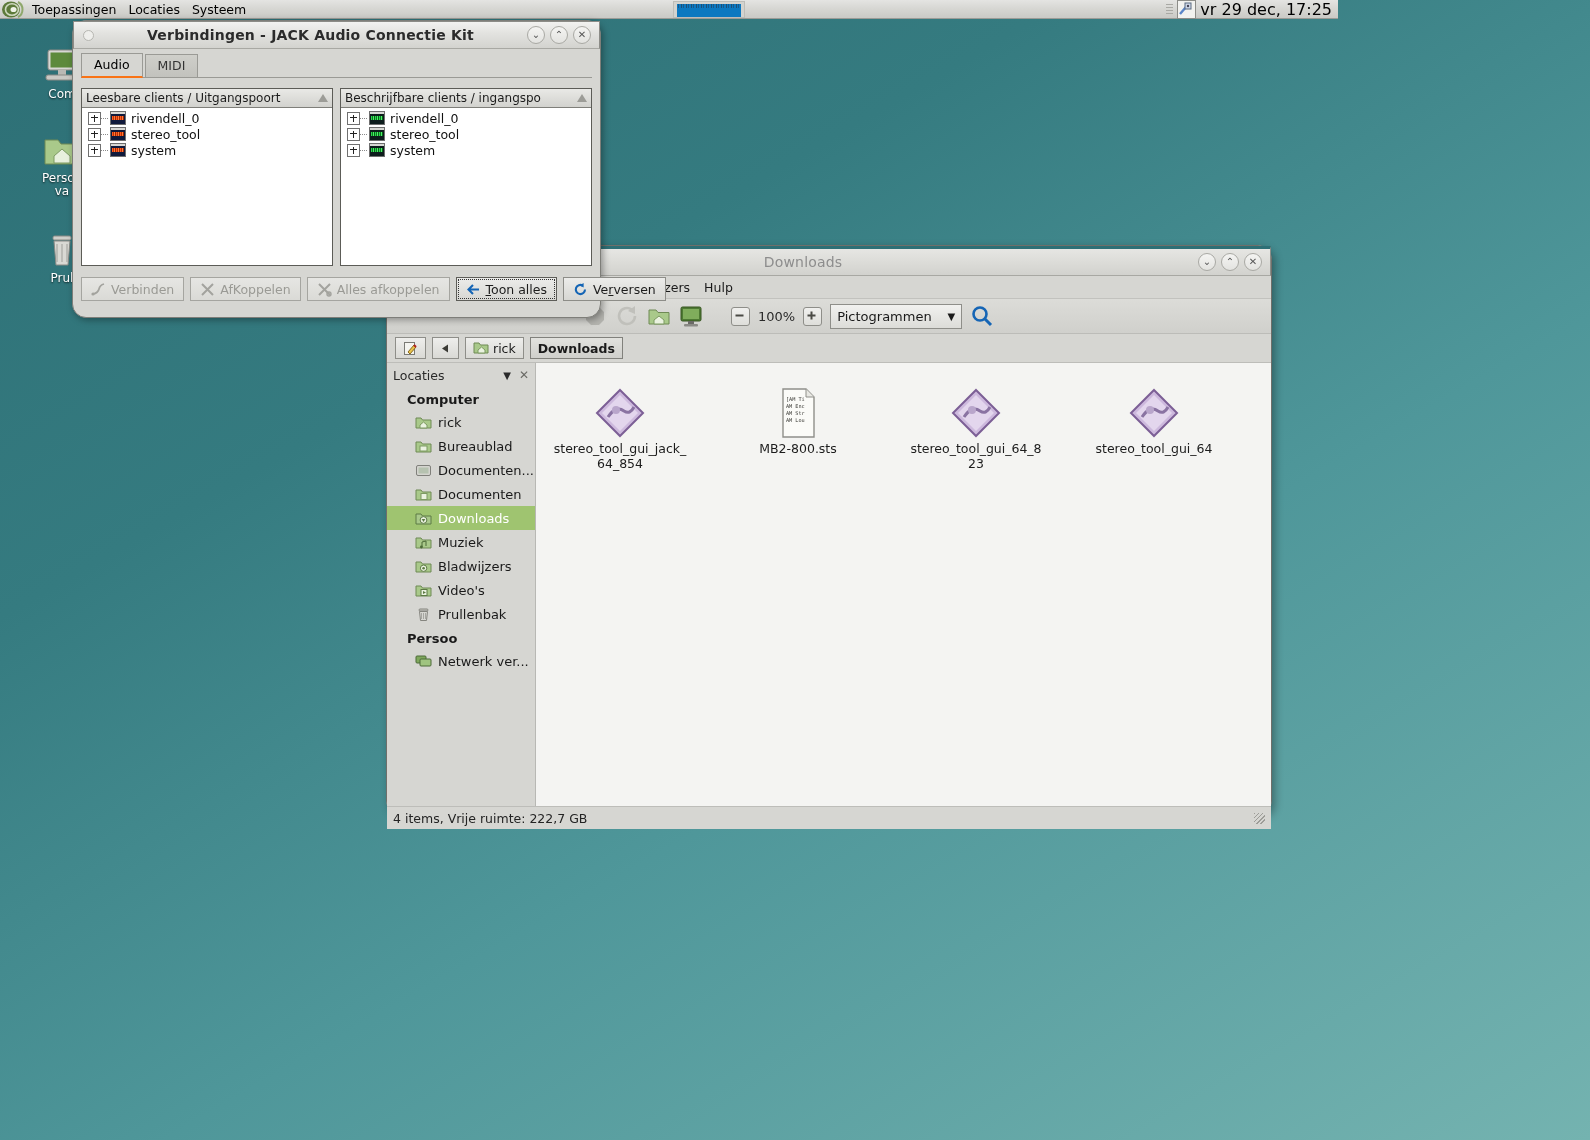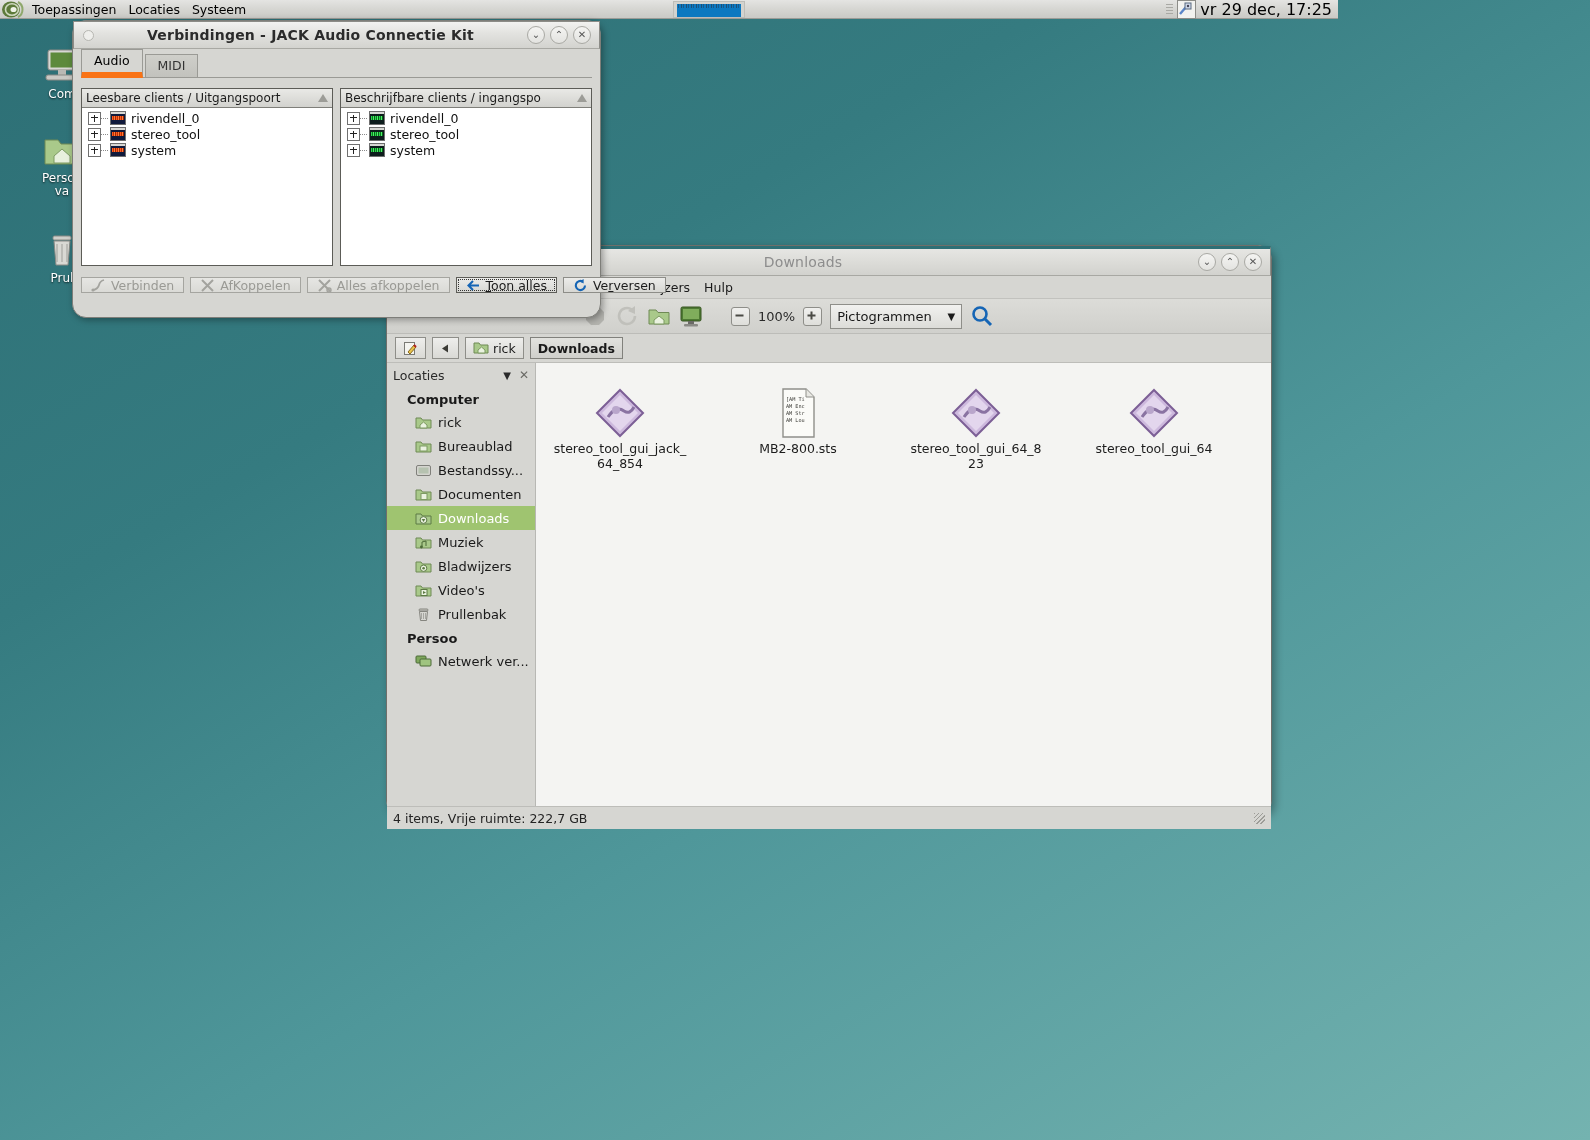--- a/index.html
+++ b/index.html
@@ -57,21 +57,21 @@
     display:flex;align-items:center;justify-content:center;font-size:10px;color:#555;line-height:1;}
   
   #jack-window{left:72px;top:20px;width:529px;height:298px;
     background:#d6d6d2;border:1px solid #7e7e79;box-shadow:2px 2px 7px rgba(0,0,0,.35);}
   #jack-body{padding:6px 8px 0 8px;}
   .tabstrip{display:flex;align-items:flex-end;height:22px;border-bottom:1px solid #9a9a95;margin-bottom:10px;}
   .tab{
     padding:3px 12px 4px 12px;font-size:12.5px;border:1px solid #9a9a95;border-bottom:none;
     background:linear-gradient(to bottom,#cfcfca,#c2c2bd);margin-right:2px;color:#333;
   }
-  .tab.active{background:#d6d6d2;border-bottom:6px solid #f97316;margin-bottom:-1px;color:#000;}
+  .tab.active{background:#d6d6d2;border-bottom:2px solid #f97316;margin-bottom:-1px;color:#000;}
   #jack-panes{display:flex;gap:7px;height:178px;}
   .pane{flex:1 1 0;display:flex;flex-direction:column;border:1px solid #5c5c57;background:#fff;}
   .pane-head{
     display:flex;align-items:center;height:18px;padding:0 4px;
     background:linear-gradient(to bottom,#e9e9e6,#d2d2ce);
     border-bottom:1px solid #7f7f7a;font-size:12px;color:#1c1c1c;overflow:hidden;white-space:nowrap;
   }
   .pane-head .lbl{flex:1 1 auto;overflow:hidden;}
   .sort-tri{width:0;height:0;border-left:5px solid transparent;border-right:5px solid transparent;
     border-bottom:8px solid #9c9c97;margin-left:4px;flex:0 0 auto;}
@@ -87,21 +87,21 @@
     background:#101a3c;position:relative;overflow:hidden;}
   .cli-icon.out:after{content:"";position:absolute;left:1px;top:4px;width:12px;height:4px;
     background:repeating-linear-gradient(to right,#ff5a1e 0 1px,#c03000 1px 2px,#ff7a3a 2px 3px,#a02800 3px 4px);}
   .cli-icon.in{background:#0d1c1c;}
   .cli-icon.in:after{content:"";position:absolute;left:1px;top:4px;width:12px;height:4px;
     background:repeating-linear-gradient(to right,#28d84a 0 1px,#0a7a20 1px 2px,#4cf06a 2px 3px,#086018 3px 4px);}
   .cli-icon:before{content:"";position:absolute;left:0;top:0;width:14px;height:2px;background:#d8d8d4;}
   .tree-name{white-space:nowrap;}
   #jack-buttons{display:flex;gap:6px;margin-top:11px;padding-bottom:8px;}
   .jbtn{
-    flex:0 0 auto;height:16px;padding:0 9px;box-sizing:border-box;
+    flex:0 0 auto;height:24px;padding:0 9px;box-sizing:border-box;
     display:flex;align-items:center;gap:5px;font-size:12.5px;
     background:linear-gradient(to bottom,#ececea,#d7d7d3);
     border:1px solid #8d8d88;color:#1c1c1c;white-space:nowrap;
   }
   .jbtn.disabled{color:#9a9a95;border-color:#a5a5a0;
     background:linear-gradient(to bottom,#e6e6e3,#dadad6);}
   .jbtn.focus{border:1px solid #5d5d58;outline:1px dotted #333;outline-offset:-3px;}
   .jbtn u{text-decoration:underline;}
   .jico{width:15px;height:15px;flex:0 0 auto;position:relative;}
   
@@ -338,21 +338,21 @@
         </span>
         <span>Bureaublad</span>
       </div>
       <div class="sb-item">
         <span class="sb-ico">
           <svg width="17" height="15" viewBox="0 0 17 15">
               <rect x="1.5" y="2.5" width="14" height="10" rx="1.5" fill="#d4d4cf" stroke="#80807b"></rect>
               <rect x="3.5" y="4.5" width="10" height="6" fill="#b6c2b0"></rect>
             </svg>
         </span>
-        <span>Bestandssy...</span>
+        <span>Documenten...</span>
       </div>
       <div class="sb-item">
         <span class="sb-ico">
           <svg width="17" height="15" viewBox="0 0 17 15">
               <path d="M1 3 h5 l1.5 2 h8.5 V13 H1 z" fill="#a9c98a" stroke="#6f8a55"></path>
               <rect x="6" y="6.5" width="6" height="6" fill="#eaf2e0" stroke="#7d9a63"></rect>
             </svg>
         </span>
         <span>Documenten</span>
       </div>

